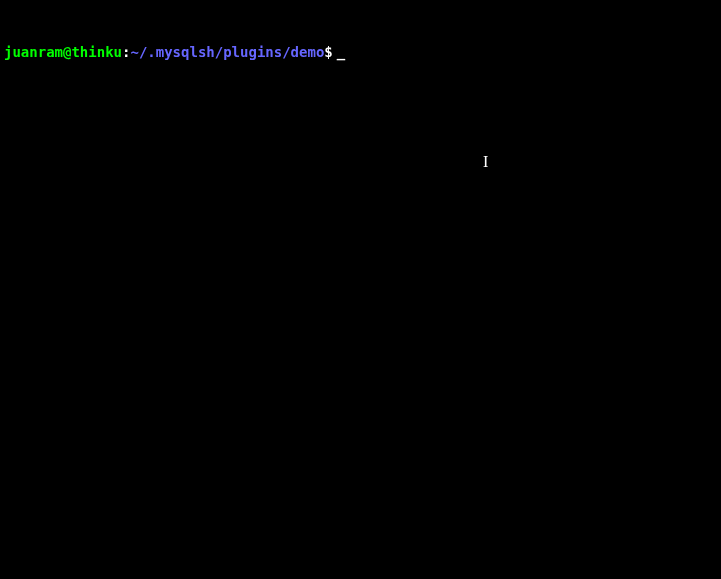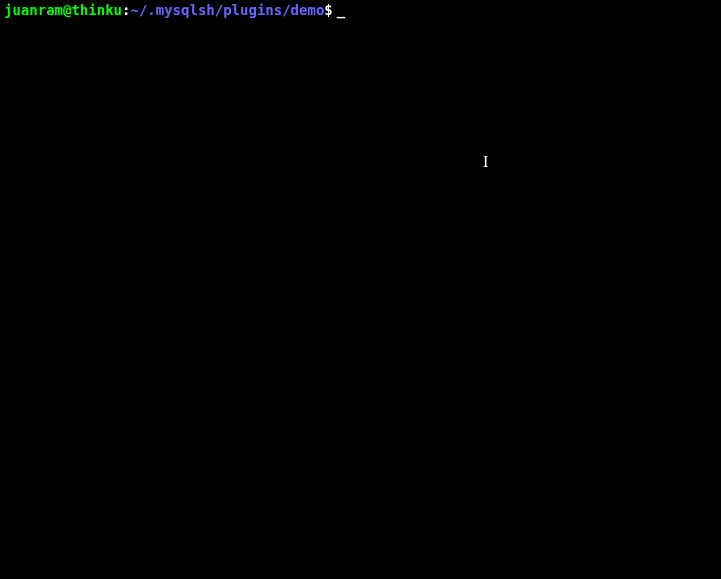--- a/index.html
+++ b/index.html
@@ -20,20 +20,21 @@
     .terminal {
       padding: 2px 4px;
       width: 100%;
       height: 100%;
       color: #ffffff;
     }
     .prompt-line {
       display: inline-block;
       white-space: pre;
       line-height: 1.2;
+      margin-top: 42px;
     }
     .user-host {
       color: #00ff00;
     }
     .separator {
       color: #ffffff;
     }
     .path {
       color: #6666ff;
     }

